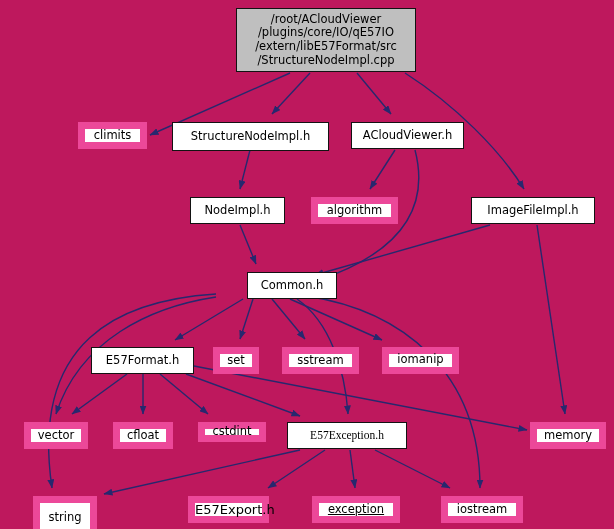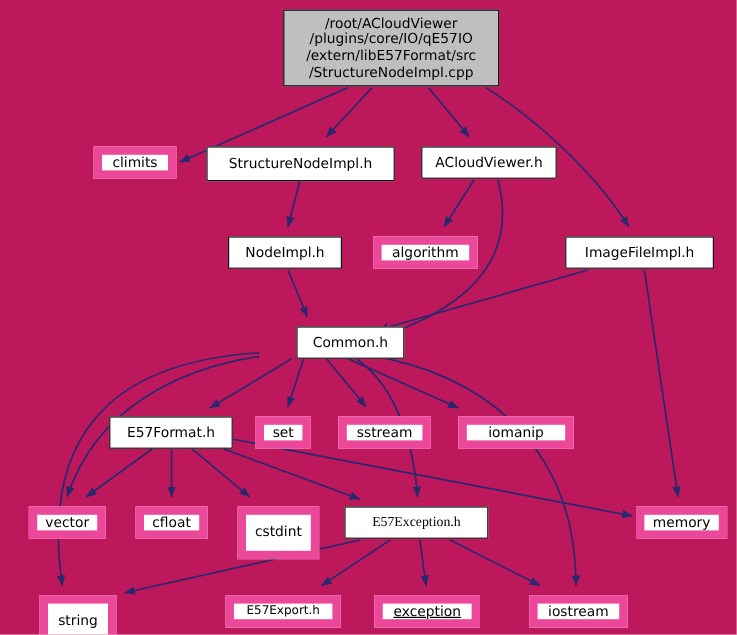--- a/index.html
+++ b/index.html
@@ -101,25 +101,25 @@
       <div class="node thin" style="left: 78px; top: 122px; width: 69px; height: 27px; font-size: 11.5px;"><span class="node-label">climits</span></div>
       <div class="node bold" style="left: 172px; top: 122px; width: 157px; height: 29px; font-size: 11.5px;"><span class="node-label">StructureNodeImpl.h</span></div>
       <div class="node bold" style="left: 351px; top: 122px; width: 113px; height: 27px; font-size: 11.5px;"><span class="node-label">ACloudViewer.h</span></div>
       <div class="node bold" style="left: 190px; top: 197px; width: 95px; height: 27px; font-size: 11.5px;"><span class="node-label">NodeImpl.h</span></div>
       <div class="node thin" style="left: 311px; top: 197px; width: 87px; height: 27px; font-size: 11.5px;"><span class="node-label">algorithm</span></div>
       <div class="node bold" style="left: 471px; top: 197px; width: 124px; height: 27px; font-size: 11.5px;"><span class="node-label">ImageFileImpl.h</span></div>
       <div class="node bold" style="left: 216px; top: 272px; width: 90px; height: 27px; font-size: 11.5px; margin-left: 31px;"><span class="node-label">Common.h</span></div>
       <div class="node bold" style="left: 91px; top: 347px; width: 103px; height: 27px; font-size: 11.5px;"><span class="node-label">E57Format.h</span></div>
       <div class="node thin" style="left: 213px; top: 347px; width: 46px; height: 27px; font-size: 11.5px;"><span class="node-label">set</span></div>
       <div class="node thin" style="left: 282px; top: 347px; width: 77px; height: 27px; font-size: 11.5px;"><span class="node-label">sstream</span></div>
-      <div class="node thin" style="left: 382px; top: 347px; width: 96px; height: 27px; font-size: 11.5px;"><span class="node-label">iomanip</span></div>
+      <div class="node thin" style="left: 382px; top: 347px; width: 77px; height: 27px; font-size: 11.5px; align-items: flex-end;"><span class="node-label">iomanip</span></div>
       <div class="node thin" style="left: 24px; top: 422px; width: 64px; height: 27px; font-size: 11.5px;"><span class="node-label">vector</span></div>
       <div class="node thin" style="left: 113px; top: 422px; width: 60px; height: 27px; font-size: 11.5px;"><span class="node-label">cfloat</span></div>
-      <div class="node thin" style="left: 198px; top: 422px; width: 68px; height: 44px; font-size: 11.5px;"><span class="node-label">cstdint</span></div>
+      <div class="node thin" style="left: 198px; top: 422px; width: 68px; height: 20px; font-size: 11.5px;"><span class="node-label">cstdint</span></div>
       <div class="node bold" style="left: 287px; top: 422px; width: 120px; height: 27px; font-size: 11.5px; font-family: Liberation Serif, serif;"><span class="node-label">E57Exception.h</span></div>
       <div class="node thin" style="left: 530px; top: 422px; width: 76px; height: 27px; font-size: 11.5px; justify-content: center;"><span class="node-label">memory</span></div>
       <div class="node thin" style="left: 33px; top: 496px; width: 64px; height: 43px; font-size: 11.5px;"><span class="node-label">string</span></div>
-      <div class="node thin" style="left: 188px; top: 496px; width: 96px; height: 27px; font-size: 10px;"><span class="node-label">E57Export.h</span></div>
+      <div class="node thin" style="left: 188px; top: 496px; width: 81px; height: 27px; font-size: 13px;"><span class="node-label">E57Export.h</span></div>
       <div class="node thin" style="left: 312px; top: 496px; width: 88px; height: 27px; font-size: 11.5px; text-decoration: underline;"><span class="node-label">exception</span></div>
       <div class="node thin" style="left: 441px; top: 496px; width: 82px; height: 27px; font-size: 11.5px;"><span class="node-label">iostream</span></div>
     </div>
 
 </div>
 
 </body></html>

